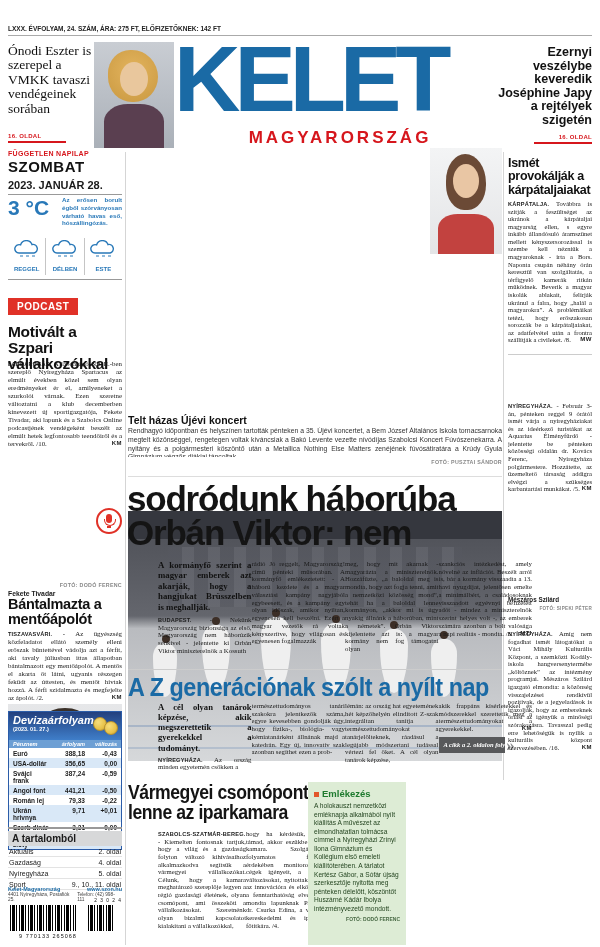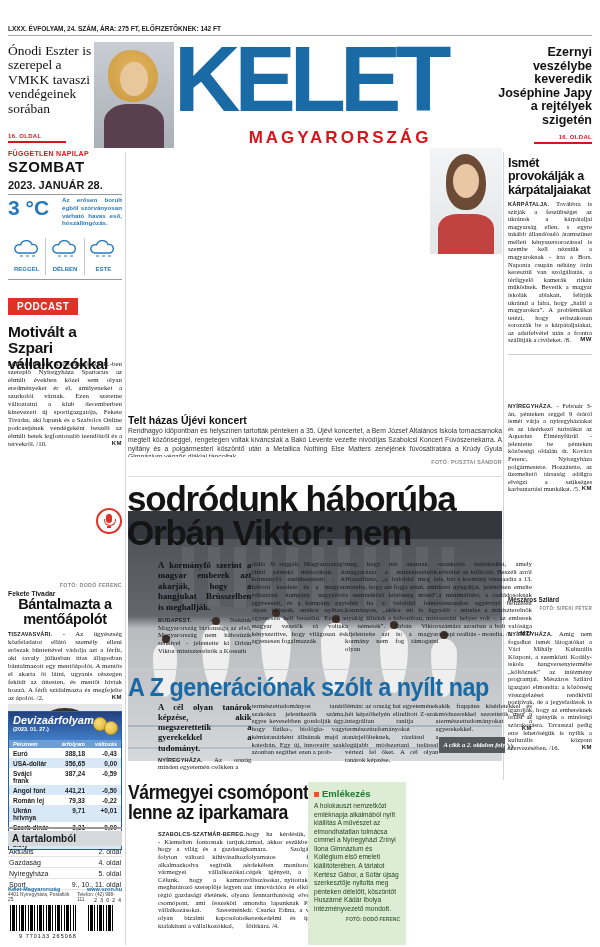--- a/index.html
+++ b/index.html
@@ -178,21 +178,21 @@
     <div class="sil-head" style="left:39px;top:8px;width:36px;height:42px;background:#c89a74;border-radius:48% 48% 46% 46%;"></div>
     <div class="sil-head" style="left:39px;top:4px;width:36px;height:16px;background:#3a3028;border-radius:50% 50% 0 0;"></div>
     <div class="sil-head" style="left:46px;top:38px;width:22px;height:12px;background:#4a3b30;border-radius:0 0 40% 40%;"></div>
     <div class="sil-head" style="left:70px;top:74px;width:13px;height:13px;background:radial-gradient(circle,#d8e3f0 55%,#b03a3a 56%);border:1px solid #30518c;"></div>
   </div>
   <div class="abs" style="left:8px;top:582px;width:114px;">
     <span class="capline">Fekete Tivadar</span>
     <span class="credit" style="float:right;">FOTÓ: DODÓ FERENC</span>
   </div>
 
-  <div class="abs h-side2" style="left:8px;top:597px;width:114px;text-align:center;">Bántalmazta a mentőápolót</div>
+  <div class="abs h-side2" style="left:8px;top:597px;width:114px;">Bántalmazta a mentőápolót</div>
   <div class="abs serif just sbody ovh" style="left:8px;top:630px;width:114px;height:76px;">
     <p><span class="kick">TISZAVASVÁRI.</span> <span>- Az ügyészség közfeladatot ellátó személy elleni erőszak bűntettével vádolja azt a férfit, aki tavaly júliusban ittas állapotban bántalmazott egy mentőápolót. A mentős el akarta őt látni, ugyanis részegen feküdt az úttesten, és mentőt hívtak hozzá. A férfi szidalmazta és megfejelte az ápolót. /2.</span> <span class="byl">KM</span></p>
   </div>
 
   <div class="abs fx" style="left:8px;top:711px;width:112px;">
     <div class="fx-head">
       <div class="fx-title">Devizaárfolyam</div>
       <div class="fx-date">(2023. 01. 27.)</div>
       <div class="coin" style="right:14px;top:5px;width:12px;height:12px;"></div>
       <div class="coin" style="right:3px;top:9px;width:12px;height:12px;"></div>

